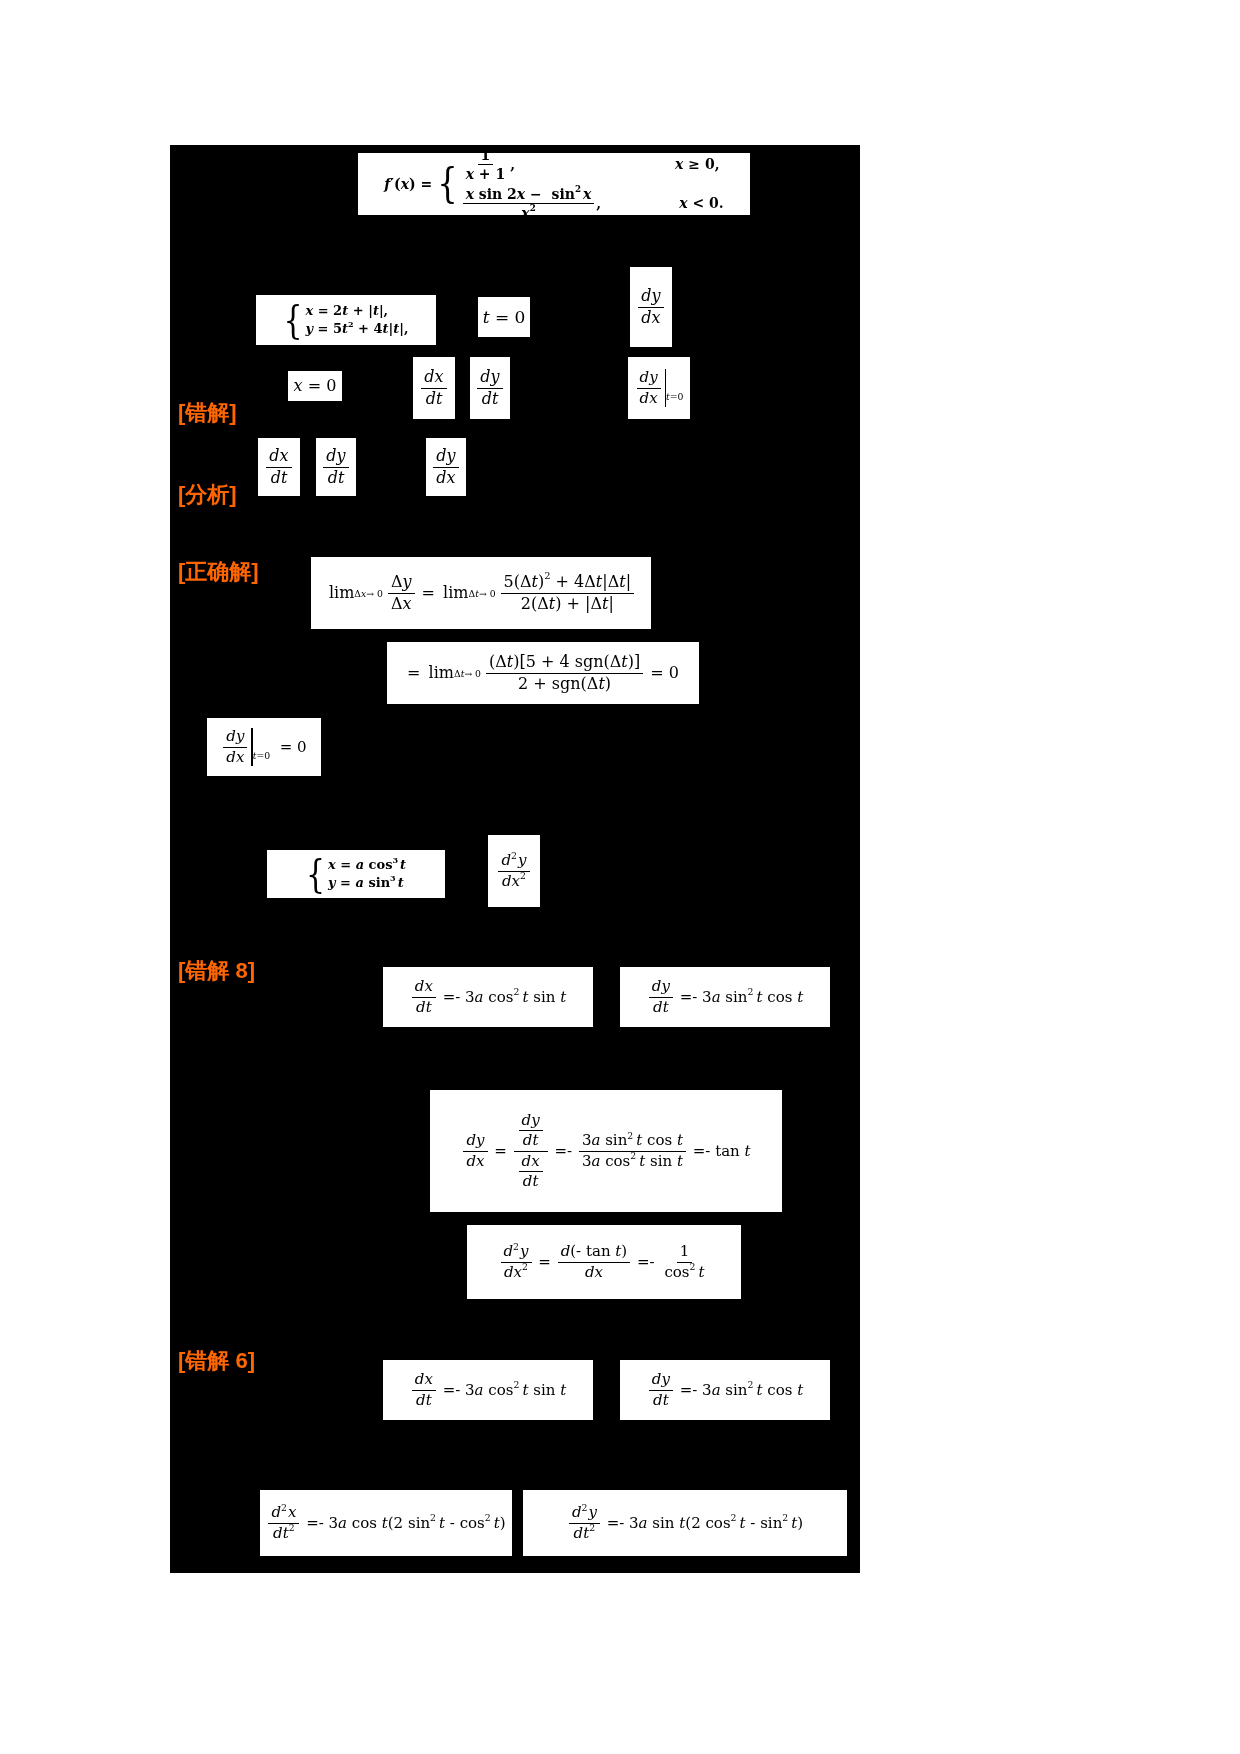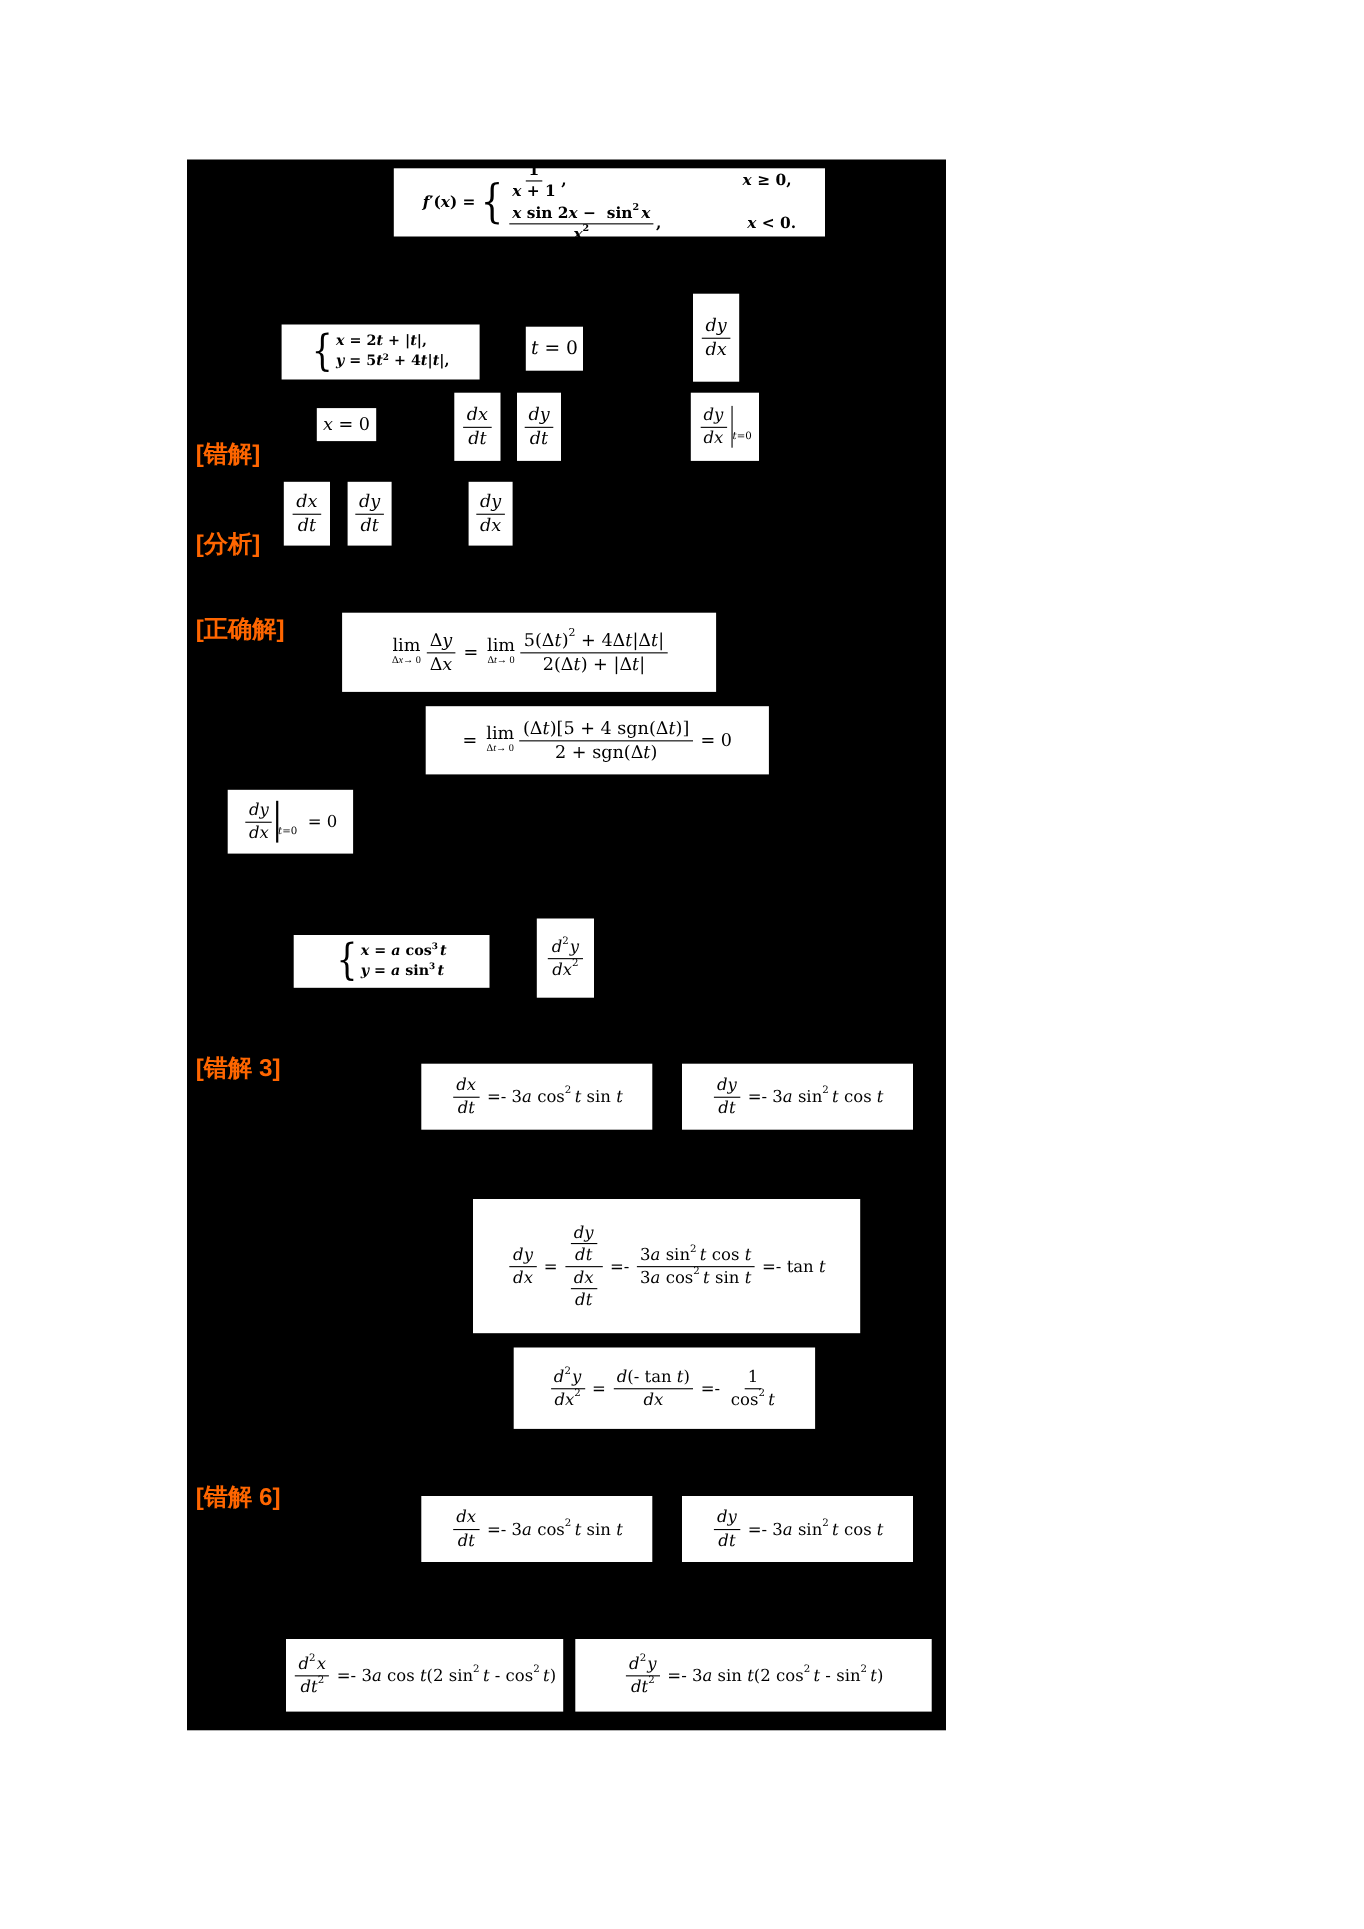--- a/index.html
+++ b/index.html
@@ -12,22 +12,22 @@
   }
   .bold{font-weight:bold;}
   .mi{font-style:italic;}
   .mr{}
   .frac{display:inline-flex;flex-direction:column;align-items:center;margin:0 2px;}
   .num,.den{display:inline-flex;align-items:center;justify-content:center;padding:0 3px;line-height:1.3;white-space:pre;}
   .num{border-bottom:1.4px solid var(--ink,#000);}
   .sup,.sub{font-size:0.62em;position:relative;display:inline-flex;}
   .sup{top:-0.55em;}
   .sub{top:0.55em;}
-  .lim{display:inline-flex;flex-direction:column;align-items:center;line-height:1;margin:0 3px;}
-  .lim-under{font-size:0.58em;margin-top:2px;white-space:pre;font-family:Liberation Serif, serif;}
+  .lim{display:inline-flex;flex-direction:row;align-items:center;line-height:1;margin:0 3px;}
+  .lim-under{font-size:0.58em;margin-top:2px;white-space:pre;}
   .cases{display:inline-flex;align-items:center;}
   .brace{font-size:2.3em;transform:scaleY(1.3);transform-origin:center;line-height:0.8;margin-right:3px;font-weight:normal;}
   .case-rows{display:inline-flex;flex-direction:column;row-gap:2px;}
   .case-row{display:inline-flex;align-items:center;white-space:pre;}
   .vbar{width:1.4px;background:var(--ink,#000);height:2.5em;margin-left:2px;align-self:center;}
   .vbar+.sub{top:0.95em;}
   .label{
     position:absolute;color:var(--accent,#ff6600);
     font-family:"Liberation Sans","DejaVu Sans",sans-serif;font-weight:bold;font-size:22px;line-height:1.1;white-space:pre;margin-top:32px;
   }
@@ -57,21 +57,21 @@
 
     <div class="label" style="left:8px;top:383px;">[正确解]</div>
 
     <div class="fbox" style="left:141px;top:412px;width:340px;height:72px;font-size:16px;"><span class="lim"><span class="lim-base">lim</span><span class="lim-under"><span class="mr">Δ</span><span class="mi">x</span><span class="mr">→ 0</span></span></span><span class="frac"><span class="num"><span class="mr">Δ</span><span class="mi">y</span></span><span class="den"><span class="mr">Δ</span><span class="mi">x</span></span></span><span class="mr"> = </span><span class="lim"><span class="lim-base">lim</span><span class="lim-under"><span class="mr">Δ</span><span class="mi">t</span><span class="mr">→ 0</span></span></span><span class="frac"><span class="num"><span class="mr">5(Δ</span><span class="mi">t</span><span class="mr">)</span><span class="sup">2</span><span class="mr"> + 4Δ</span><span class="mi">t</span><span class="mr">|Δ</span><span class="mi">t</span><span class="mr">|</span></span><span class="den"><span class="mr">2(Δ</span><span class="mi">t</span><span class="mr">) + |Δ</span><span class="mi">t</span><span class="mr">|</span></span></span></div>
     <div class="fbox" style="left:217px;top:497px;width:312px;height:62px;font-size:16px;"><span class="mr">= </span><span class="lim"><span class="lim-base">lim</span><span class="lim-under"><span class="mr">Δ</span><span class="mi">t</span><span class="mr">→ 0</span></span></span><span class="frac"><span class="num"><span class="mr">(Δ</span><span class="mi">t</span><span class="mr">)[5 + 4 sgn(Δ</span><span class="mi">t</span><span class="mr">)]</span></span><span class="den"><span class="mr">2 + sgn(Δ</span><span class="mi">t</span><span class="mr">)</span></span></span><span class="mr"> = 0</span></div>
     <div class="fbox" style="left:37px;top:573px;width:114px;height:58px;font-size:15px;"><span class="frac"><span class="num"><span class="mi">dy</span></span><span class="den"><span class="mi">dx</span></span></span><span class="vbar"></span><span class="sub"><span class="mi">t</span><span class="mr">=0</span></span><span class="mr">  = 0</span></div>
 
     <div class="fbox bold" style="left:97px;top:705px;width:178px;height:48px;font-size:13px;"><span class="cases"><span class="brace">{</span><span class="case-rows"><span class="case-row"><span class="mi">x</span><span class="mr"> = </span><span class="mi">a</span><span class="mr"> cos</span><span class="sup">3</span><span class="msp" style="display: inline-block; width: 2px;"></span><span class="mi">t</span></span><span class="case-row"><span class="mi">y</span><span class="mr"> = </span><span class="mi">a</span><span class="mr"> sin</span><span class="sup">3</span><span class="msp" style="display: inline-block; width: 2px;"></span><span class="mi">t</span></span></span></span></div>
     <div class="fbox" style="left:318px;top:690px;width:52px;height:72px;font-size:15px;"><span class="frac"><span class="num"><span class="mi">d</span><span class="sup">2</span><span class="msp" style="display: inline-block; width: 1px;"></span><span class="mi">y</span></span><span class="den"><span class="mi">dx</span><span class="sup">2</span></span></span></div>
 
-    <div class="label" style="left:8px;top:782px;">[错解 3]</div>
+    <div class="label" style="left:8px;top:782px;">[错解 8]</div>
     <div class="fbox" style="left:213px;top:822px;width:210px;height:60px;font-size:15px;"><span class="frac"><span class="num"><span class="mi">dx</span></span><span class="den"><span class="mi">dt</span></span></span><span class="mr"> =- 3</span><span class="mi">a</span><span class="mr"> cos</span><span class="sup">2</span><span class="msp" style="display: inline-block; width: 3px;"></span><span class="mi">t</span><span class="mr"> sin </span><span class="mi">t</span></div>
     <div class="fbox" style="left:450px;top:822px;width:210px;height:60px;font-size:15px;"><span class="frac"><span class="num"><span class="mi">dy</span></span><span class="den"><span class="mi">dt</span></span></span><span class="mr"> =- 3</span><span class="mi">a</span><span class="mr"> sin</span><span class="sup">2</span><span class="msp" style="display: inline-block; width: 3px;"></span><span class="mi">t</span><span class="mr"> cos </span><span class="mi">t</span></div>
 
     <div class="fbox" style="left:260px;top:945px;width:352px;height:122px;font-size:15px;"><span class="frac"><span class="num"><span class="mi">dy</span></span><span class="den"><span class="mi">dx</span></span></span><span class="mr"> = </span><span class="frac"><span class="num"><span class="frac"><span class="num"><span class="mi">dy</span></span><span class="den"><span class="mi">dt</span></span></span></span><span class="den"><span class="frac"><span class="num"><span class="mi">dx</span></span><span class="den"><span class="mi">dt</span></span></span></span></span><span class="mr"> =- </span><span class="frac"><span class="num"><span class="mr">3</span><span class="mi">a</span><span class="mr"> sin</span><span class="sup">2</span><span class="msp" style="display: inline-block; width: 3px;"></span><span class="mi">t</span><span class="mr"> cos </span><span class="mi">t</span></span><span class="den"><span class="mr">3</span><span class="mi">a</span><span class="mr"> cos</span><span class="sup">2</span><span class="msp" style="display: inline-block; width: 3px;"></span><span class="mi">t</span><span class="mr"> sin </span><span class="mi">t</span></span></span><span class="mr"> =- tan </span><span class="mi">t</span></div>
     <div class="fbox" style="left:297px;top:1080px;width:274px;height:74px;font-size:15px;"><span class="frac"><span class="num"><span class="mi">d</span><span class="sup">2</span><span class="msp" style="display: inline-block; width: 1px;"></span><span class="mi">y</span></span><span class="den"><span class="mi">dx</span><span class="sup">2</span></span></span><span class="mr"> = </span><span class="frac"><span class="num"><span class="mi">d</span><span class="mr">(- tan </span><span class="mi">t</span><span class="mr">)</span></span><span class="den"><span class="mi">dx</span></span></span><span class="mr"> =- </span><span class="frac"><span class="num"><span class="mr">1</span></span><span class="den"><span class="mr">cos</span><span class="sup">2</span><span class="msp" style="display: inline-block; width: 3px;"></span><span class="mi">t</span></span></span></div>
 
     <div class="label" style="left:8px;top:1172px;">[错解 6]</div>
     <div class="fbox" style="left:213px;top:1215px;width:210px;height:60px;font-size:15px;"><span class="frac"><span class="num"><span class="mi">dx</span></span><span class="den"><span class="mi">dt</span></span></span><span class="mr"> =- 3</span><span class="mi">a</span><span class="mr"> cos</span><span class="sup">2</span><span class="msp" style="display: inline-block; width: 3px;"></span><span class="mi">t</span><span class="mr"> sin </span><span class="mi">t</span></div>
     <div class="fbox" style="left:450px;top:1215px;width:210px;height:60px;font-size:15px;"><span class="frac"><span class="num"><span class="mi">dy</span></span><span class="den"><span class="mi">dt</span></span></span><span class="mr"> =- 3</span><span class="mi">a</span><span class="mr"> sin</span><span class="sup">2</span><span class="msp" style="display: inline-block; width: 3px;"></span><span class="mi">t</span><span class="mr"> cos </span><span class="mi">t</span></div>
 

